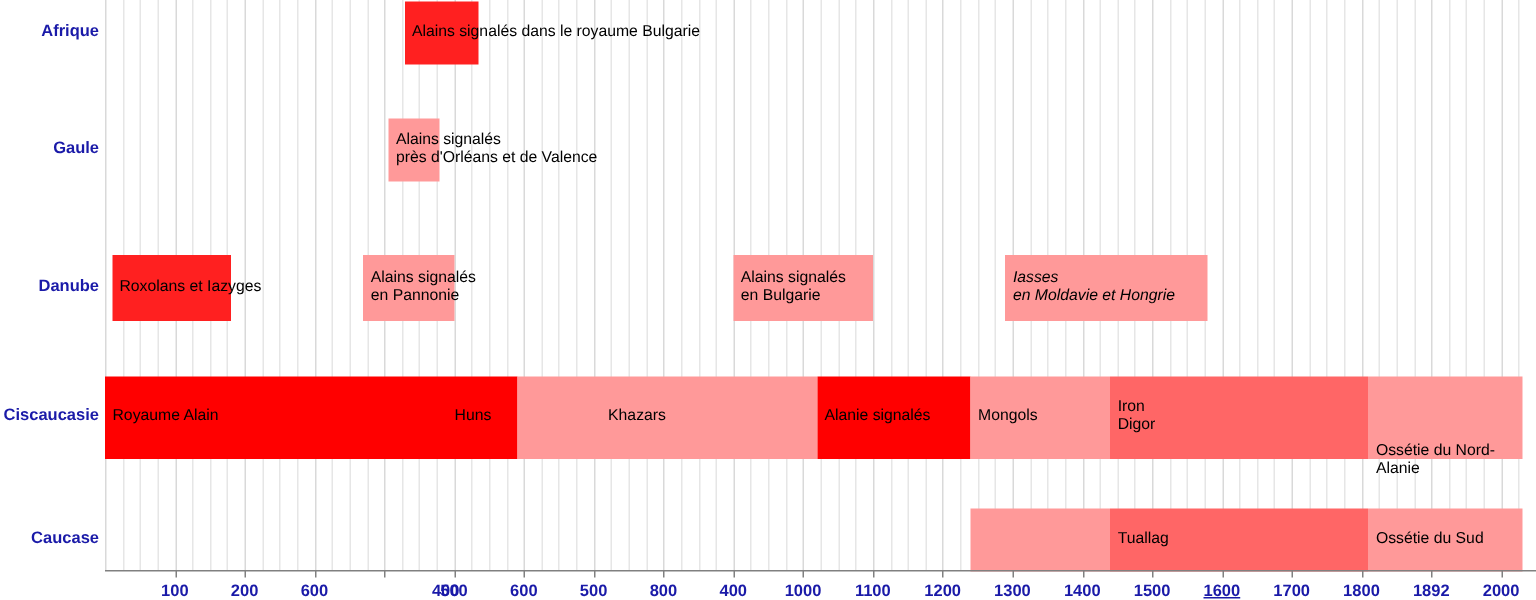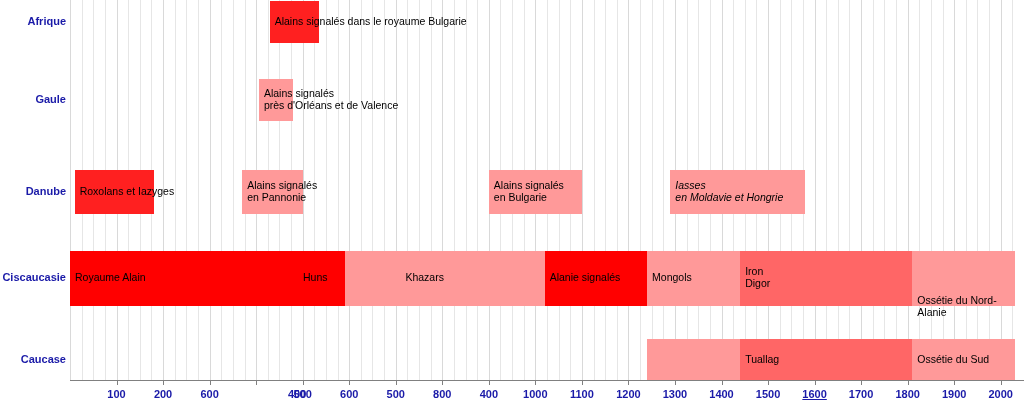--- a/index.html
+++ b/index.html
@@ -253,17 +253,17 @@
       <div class="tick-label" style="left: 721.512px;">1400</div>
       <div class="tick" style="left: 768.049px;"></div>
       <div class="tick-label" style="left: 768.049px;">1500</div>
       <div class="tick" style="left: 814.585px;"></div>
       <div class="tick-label" style="left: 814.585px; text-decoration: underline;">1600</div>
       <div class="tick" style="left: 861.122px;"></div>
       <div class="tick-label" style="left: 861.122px;">1700</div>
       <div class="tick" style="left: 907.659px;"></div>
       <div class="tick-label" style="left: 907.659px;">1800</div>
       <div class="tick" style="left: 954.195px;"></div>
-      <div class="tick-label" style="left: 954.195px;">1900</div>
+      <div class="tick-label" style="left: 954.195px;">1892</div>
       <div class="tick" style="left: 1000.73px;"></div>
       <div class="tick-label" style="left: 1000.73px;">2000</div>
     </div>
 </div>
 
 </body></html>

